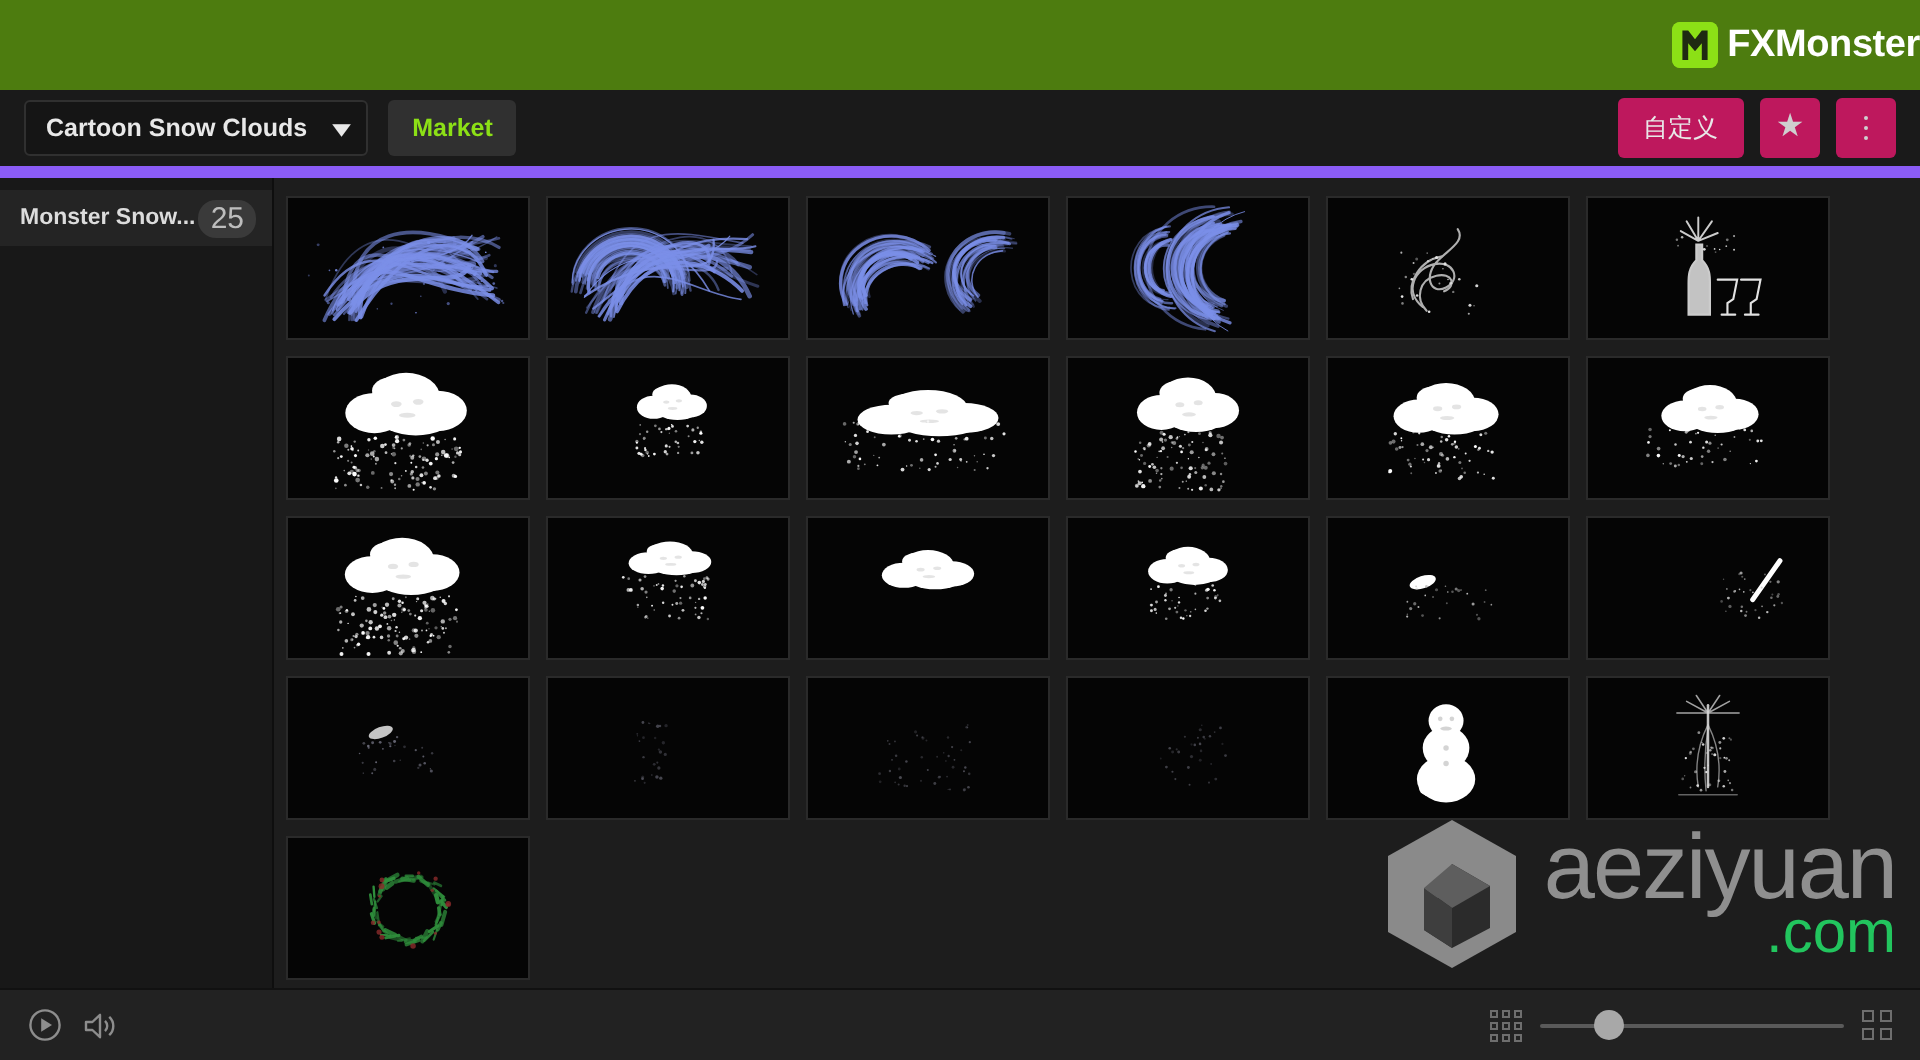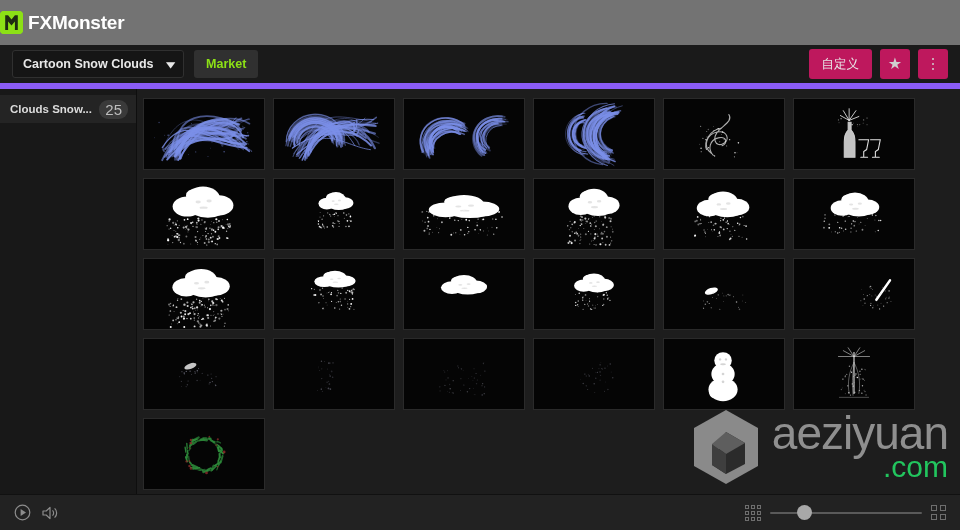--- a/index.html
+++ b/index.html
@@ -9,22 +9,22 @@
     background:#1d1d1d;
     font-family:"Liberation Sans", sans-serif;
     color:#d8d8d8;
     -webkit-font-smoothing:antialiased;
   }
   .app { position:relative; width:960px; height:530px; display:flex; flex-direction:column; background:#1d1d1d; }
 
   
   .titlebar {
     height:45px; flex:0 0 45px;
-    background:#737373;
-    display:flex; align-items:center; justify-content:flex-start;
+    background:#4d7c0f;
+    display:flex; align-items:center; justify-content:flex-end;
     position:relative;
   }
   .brand { display:flex; align-items:center; gap:5px; }
   .brand-mark {
     width:23px; height:23px; border-radius:4px;
     background:#8ce016;
     position:relative; overflow:hidden; flex:0 0 23px;
   }
   .brand-mark svg { display:block; width:23px; height:23px; }
   .brand-text { font-size:19px; font-weight:bold; letter-spacing:-0.2px; line-height:1; }
@@ -190,21 +190,21 @@
           <i></i>
           <i></i>
         </span>
     </div>
   </div>
 
   <div class="body">
 
     <div class="sidebar">
       <div class="side-item">
-        <span class="side-item-label">Clouds Snow...</span>
+        <span class="side-item-label">Monster Snow...</span>
         <span class="side-badge">25</span>
       </div>
     </div>
 
     <div class="content">
       <div class="grid" id="grid">
           <div class="cell">
             <svg viewBox="0 0 122 72" xmlns="http://www.w3.org/2000/svg">
               <path d="M18.0,62.9 C38.7,14.6 81.9,31.3 89.2,45.1" fill="none" stroke="#7b8fe8" stroke-width="1.93" opacity="0.62" stroke-linecap="round"></path>
               <path d="M31.7,58.9 C54.5,15.3 71.2,38.3 99.5,19.9" fill="none" stroke="#7b8fe8" stroke-width="1.80" opacity="0.57" stroke-linecap="round"></path>

